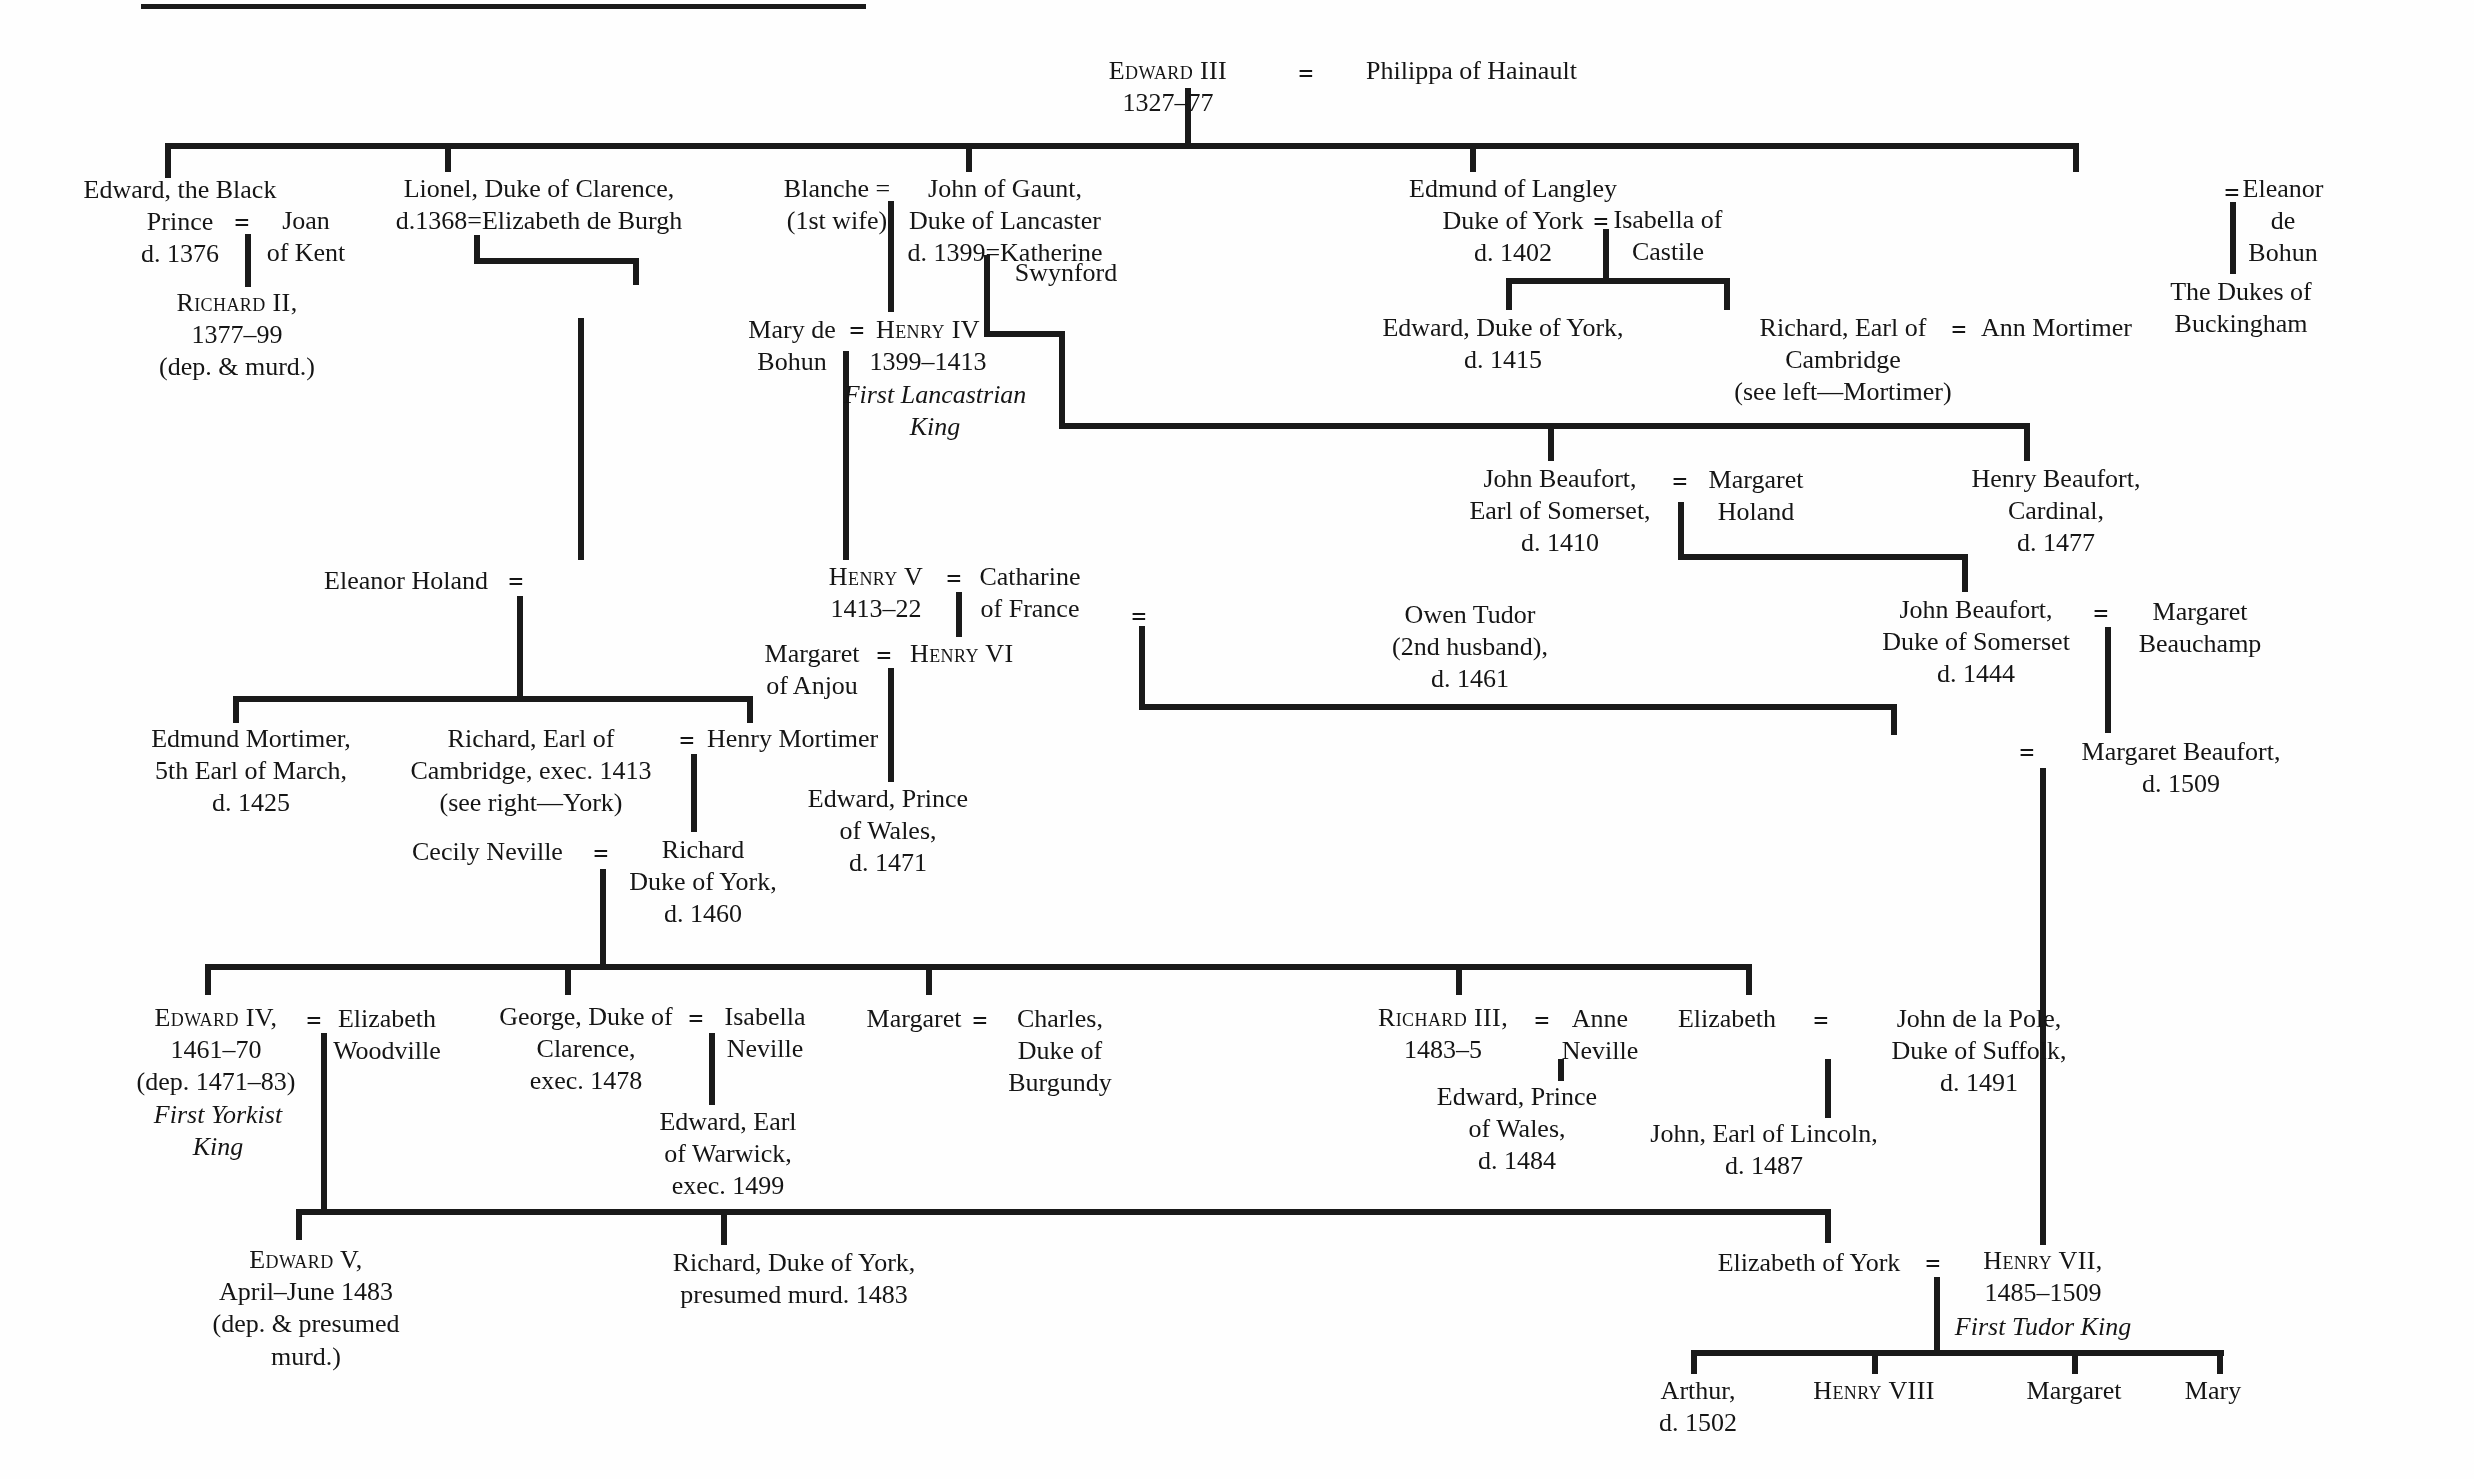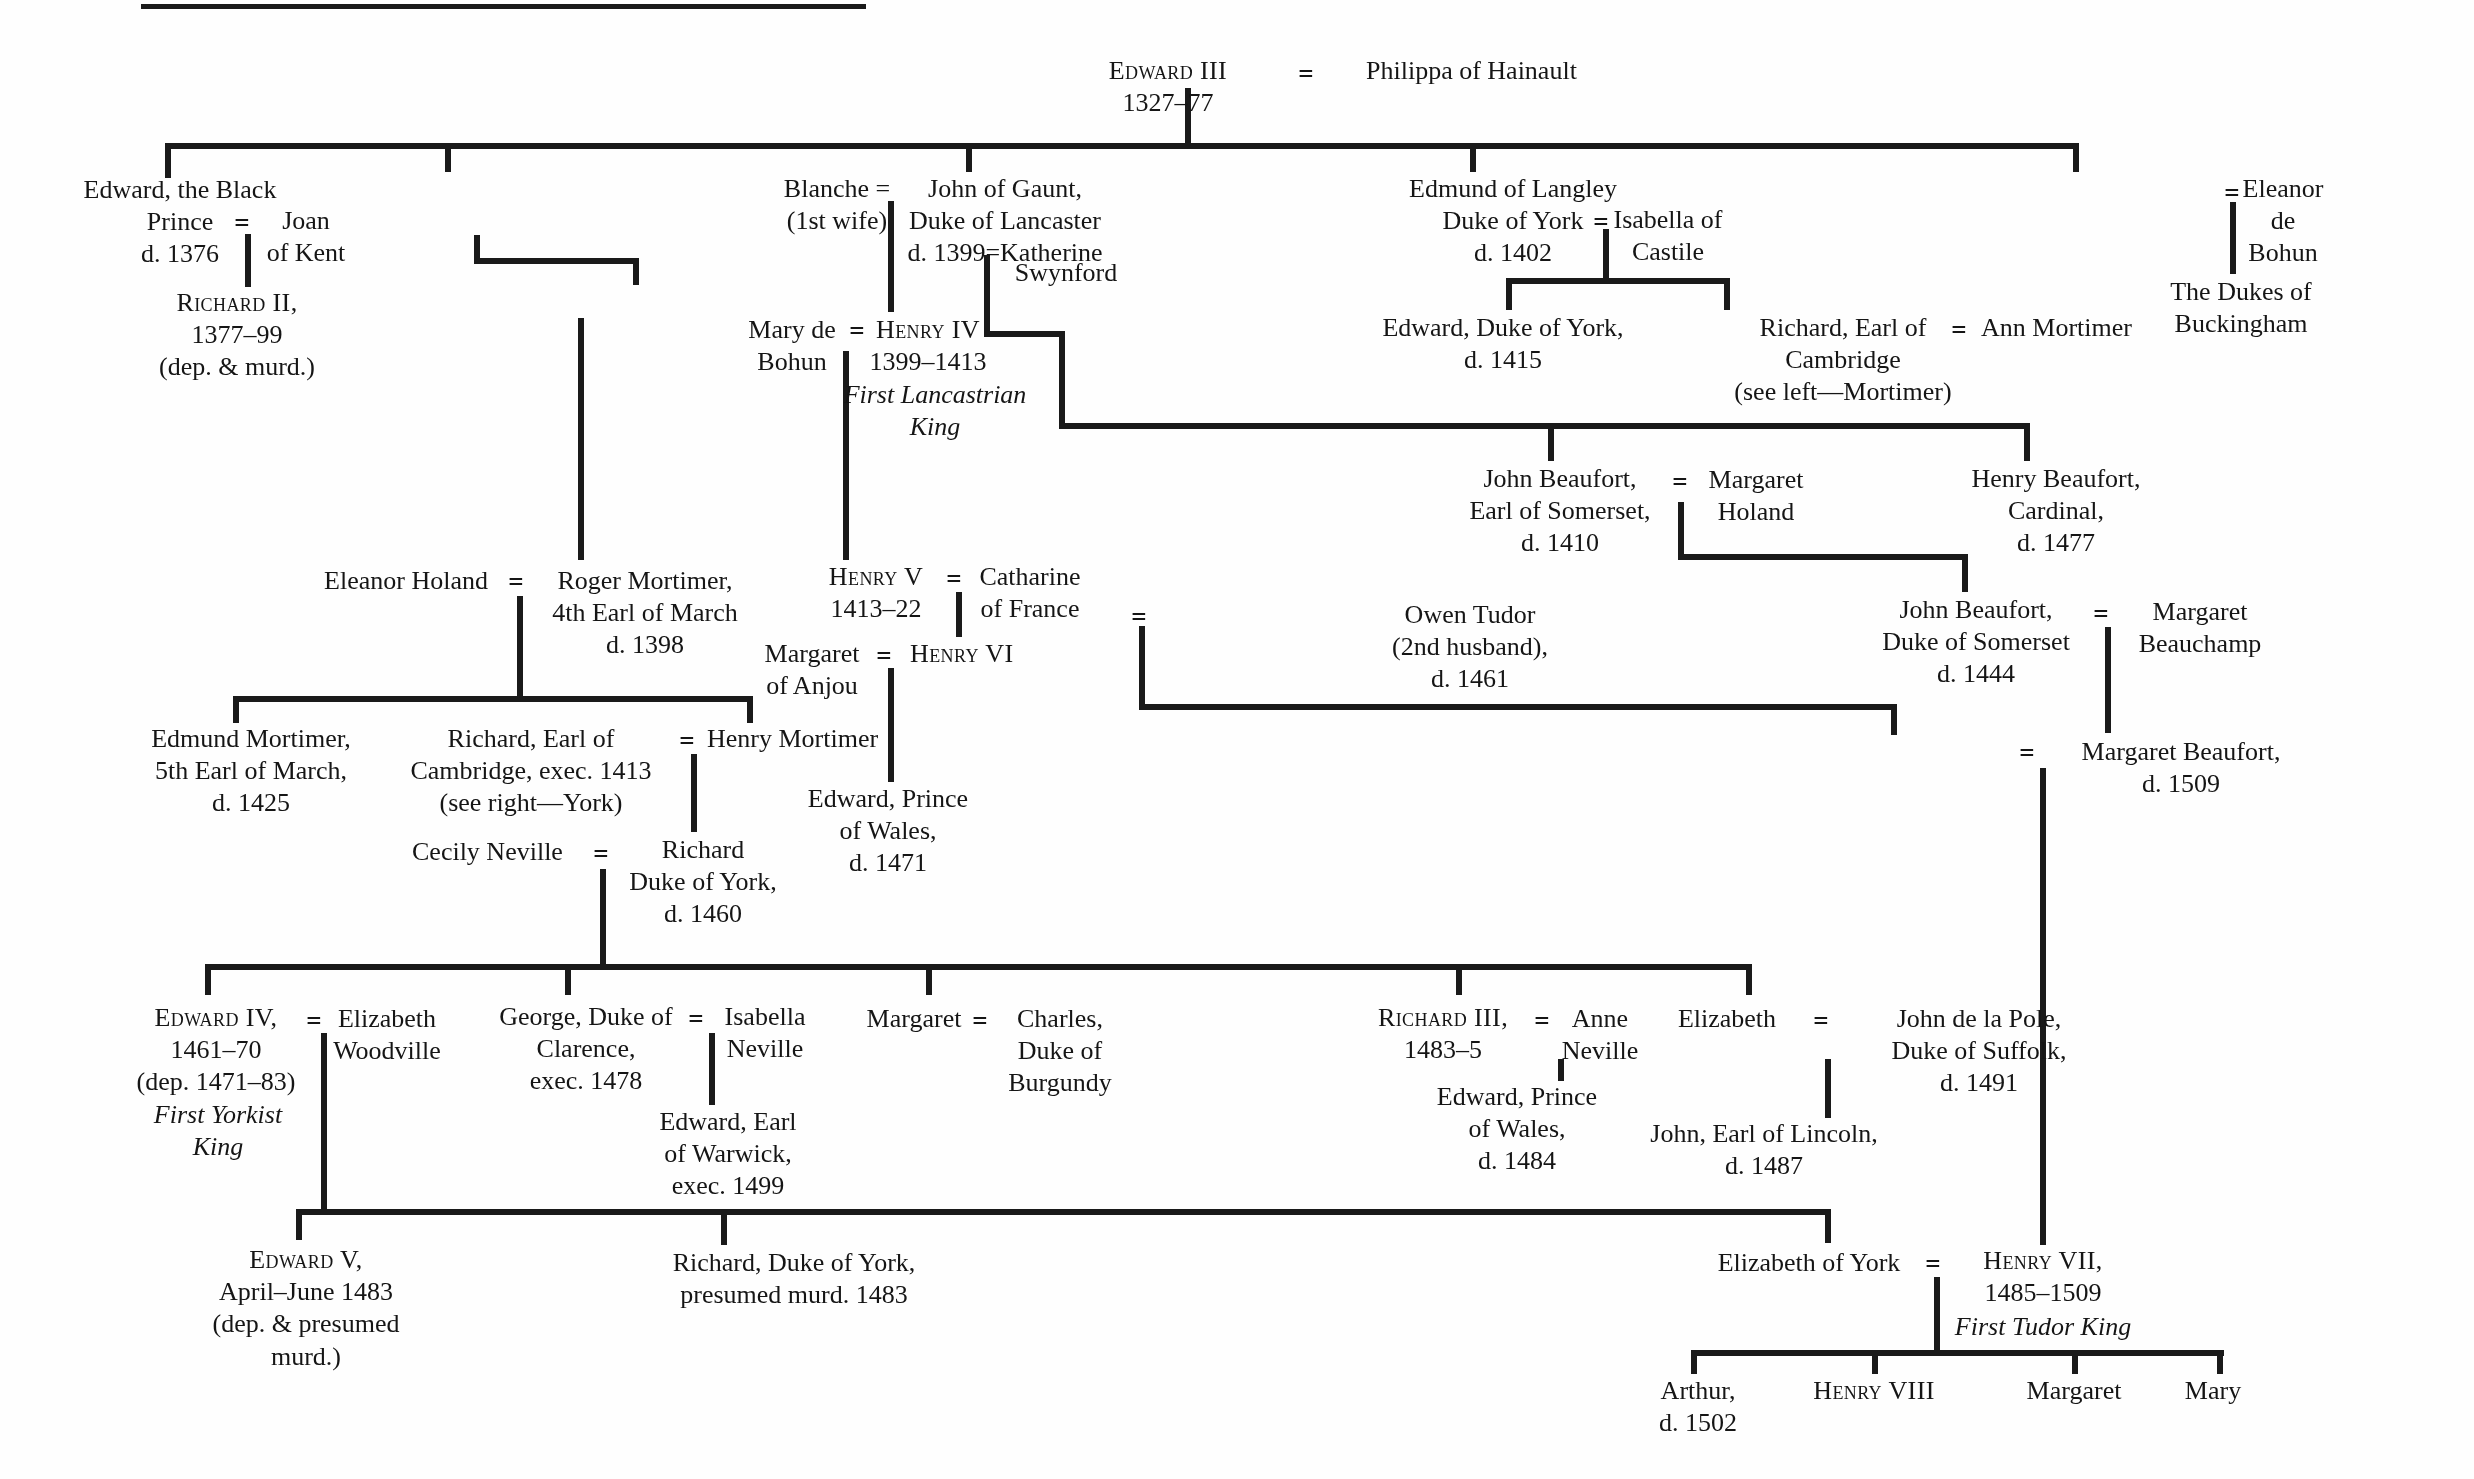--- a/index.html
+++ b/index.html
@@ -109,20 +109,22 @@
   <div class="n c" style="left:180px;top:174px">Edward, the Black
 Prince
 d. 1376</div>
   <div class="n eq c" style="left:242px;top:210px">=</div>
   <div class="n c" style="left:306px;top:205px">Joan
 of Kent</div>
   <div class="n c sc1" style="left:237px;top:287px">Richard II,
 1377–99
 (dep. &amp; murd.)</div>
 
+  <div class="n c" style="left:539px;top:173px">Lionel, Duke of Clarence,
+d.1368=Elizabeth de Burgh</div>
 
   <div class="n c" style="left:837px;top:173px">Blanche =
 (1st wife)</div>
   <div class="n c" style="left:1005px;top:173px">John of Gaunt,
 Duke of Lancaster
 d. 1399=Katherine</div>
   <div class="n c" style="left:1066px;top:257px">Swynford</div>
 
   <div class="n c" style="left:792px;top:314px">Mary de
 Bohun</div>
@@ -158,23 +160,20 @@
 d. 1410</div>
   <div class="n eq c" style="left:1680px;top:469px">=</div>
   <div class="n c" style="left:1756px;top:464px">Margaret
 Holand</div>
   <div class="n c" style="left:2056px;top:463px">Henry Beaufort,
 Cardinal,
 d. 1477</div>
 
   <div class="n c" style="left:406px;top:565px">Eleanor Holand</div>
   <div class="n eq c" style="left:516px;top:569px">=</div>
-  <div class="n c" style="left:645px;top:565px">Roger Mortimer,
-4th Earl of March
-d. 1398</div>
 
   <div class="n c sc1" style="left:876px;top:561px">Henry V
 1413–22</div>
   <div class="n eq c" style="left:954px;top:566px">=</div>
   <div class="n c" style="left:1030px;top:561px">Catharine
 of France</div>
 
   <div class="n eq c" style="left:1139px;top:604px">=</div>
   <div class="n c" style="left:1470px;top:599px">Owen Tudor
 (2nd husband),

